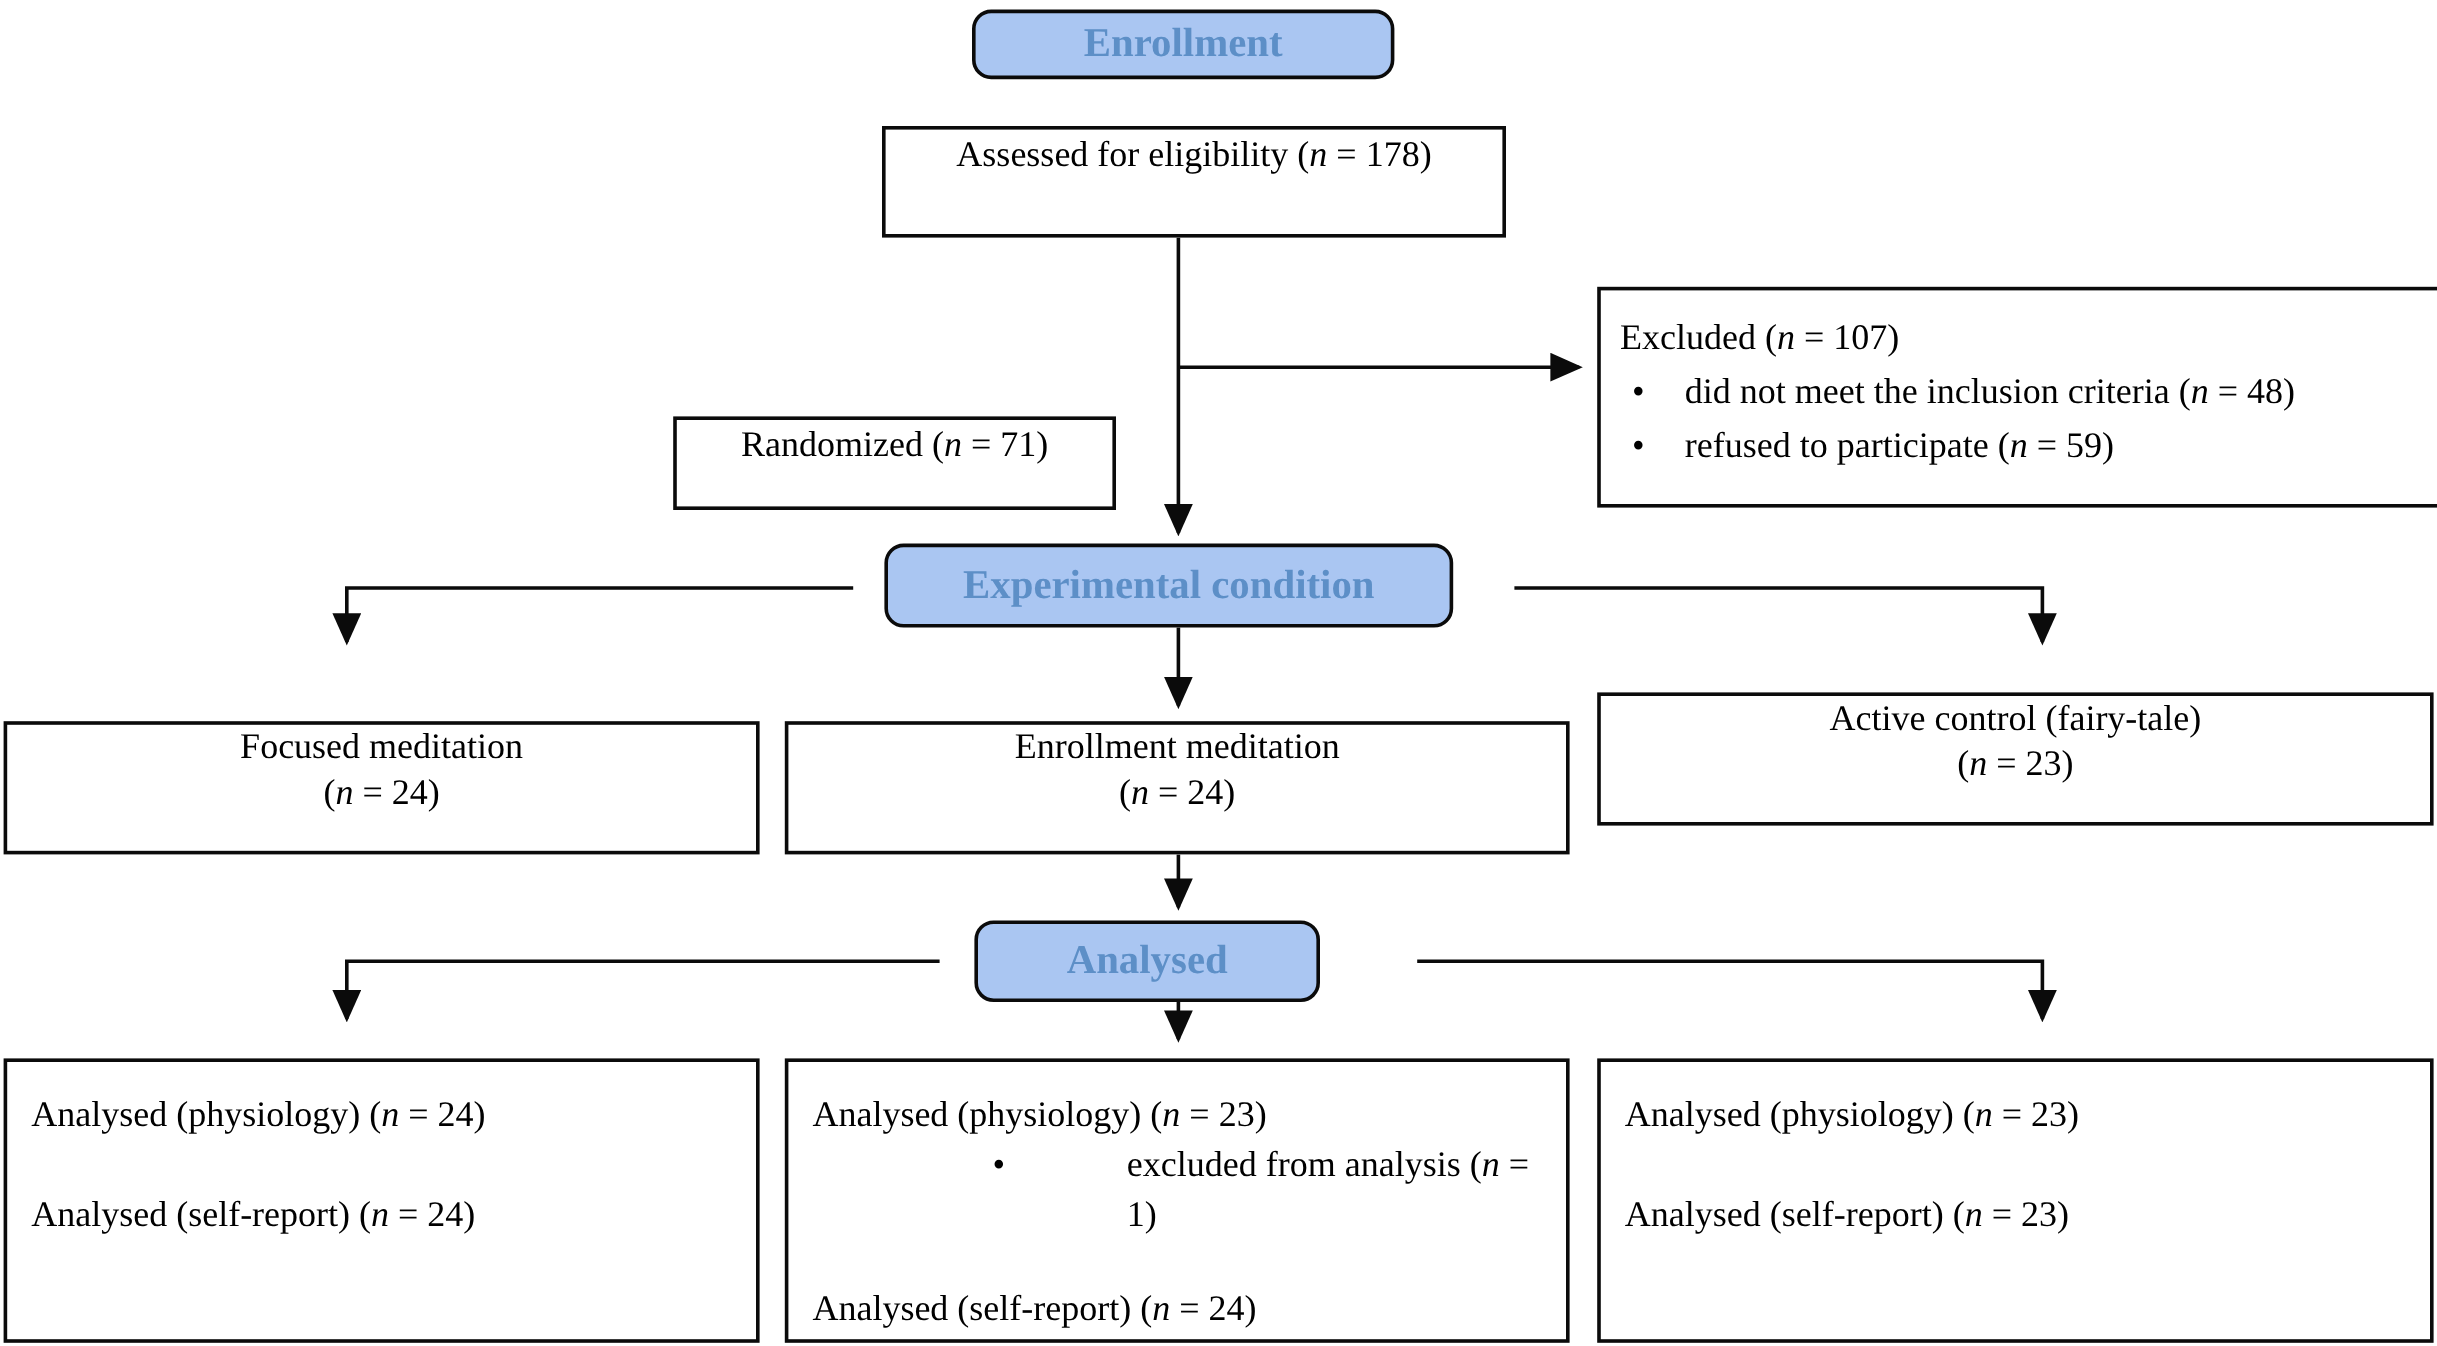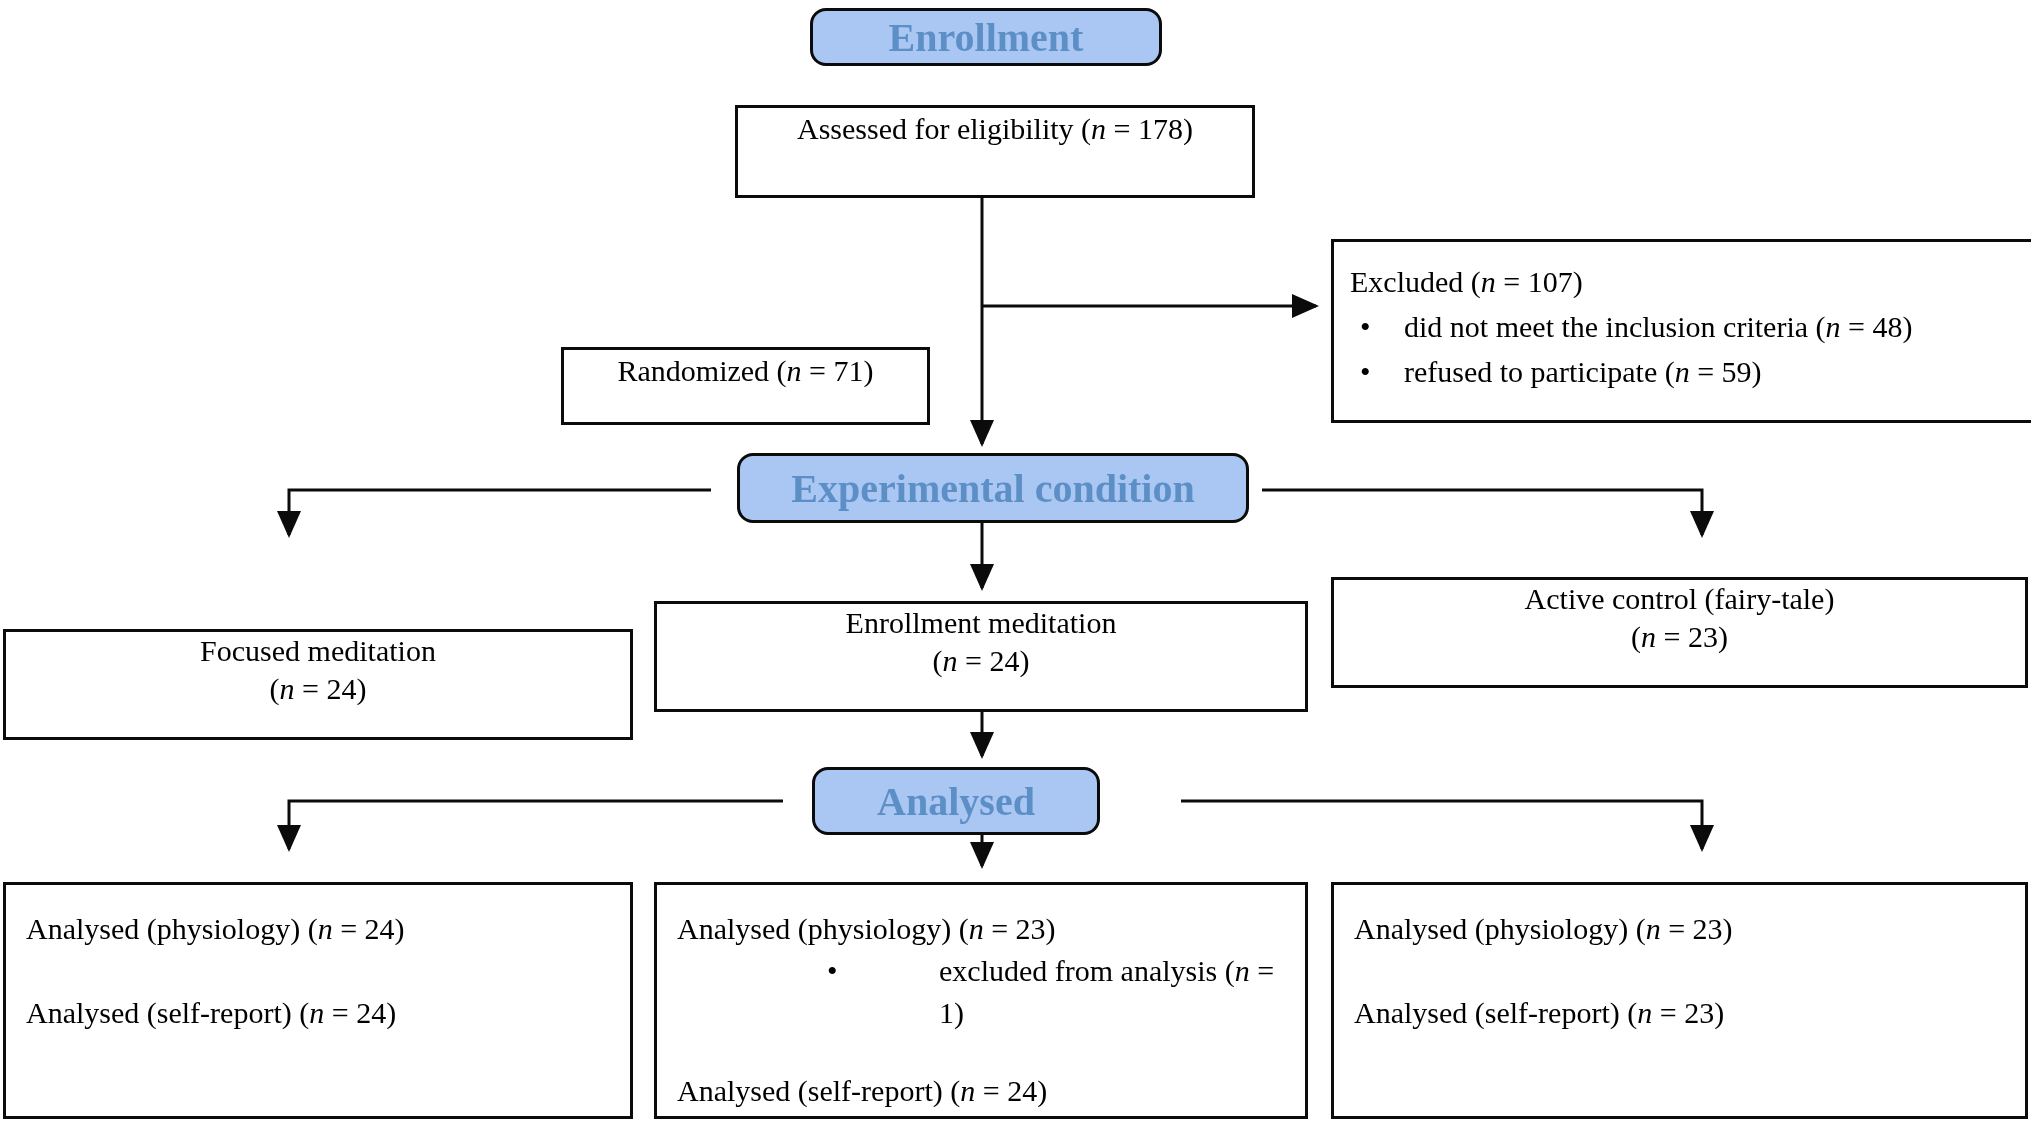--- a/index.html
+++ b/index.html
@@ -38,21 +38,21 @@
   }
   .pill{
     position:absolute;
     box-sizing:border-box;
     background:var(--blue-fill);
     border:3px solid var(--line);
     border-radius:16px;
     display:flex;
     align-items:center;
     justify-content:center;
-    font-size:40px;
+    font-size:34px;
     font-weight:bold;
     color:var(--blue-text);
   }
   .lh38{line-height:38px;}
   .excluded-inner{padding:17px 10px 0 16px;line-height:45px;}
   .brow{display:flex;margin-left:10px;}
   .brow .dot{width:44px;flex:none;}
   .analysis-inner{padding:23px 8px 0 20px;line-height:42px;}
   .spacer{height:42px;}
   .spacer-sm{height:36px;}
@@ -101,25 +101,25 @@
         <span class="dot">•</span>
         <span>refused to participate (<i>n</i> = 59)</span>
       </div>
     </div>
   </div>
 
   <div class="box center" style="left:561px;top:347px;width:369px;height:78px">
     <span>Randomized (<i>n</i> = 71)</span>
   </div>
 
-  <div class="pill" style="left:737px;top:453px;width:512px;height:70px">
+  <div class="pill" style="left:737px;top:453px;width:474px;height:70px">
     <span>Experimental condition</span>
   </div>
 
-  <div class="box center lh38" style="left:3px;top:629px;width:630px;height:111px">
+  <div class="box center lh38" style="left:3px;top:601px;width:630px;height:111px">
     <div>Focused meditation</div>
     <div>(<i>n</i> = 24)</div>
   </div>
   <div class="box center lh38" style="left:654px;top:601px;width:654px;height:111px">
     <div>Enrollment meditation</div>
     <div>(<i>n</i> = 24)</div>
   </div>
   <div class="box center lh38" style="left:1331px;top:577px;width:697px;height:111px">
     <div>Active control (fairy-tale)</div>
     <div>(<i>n</i> = 23)</div>

